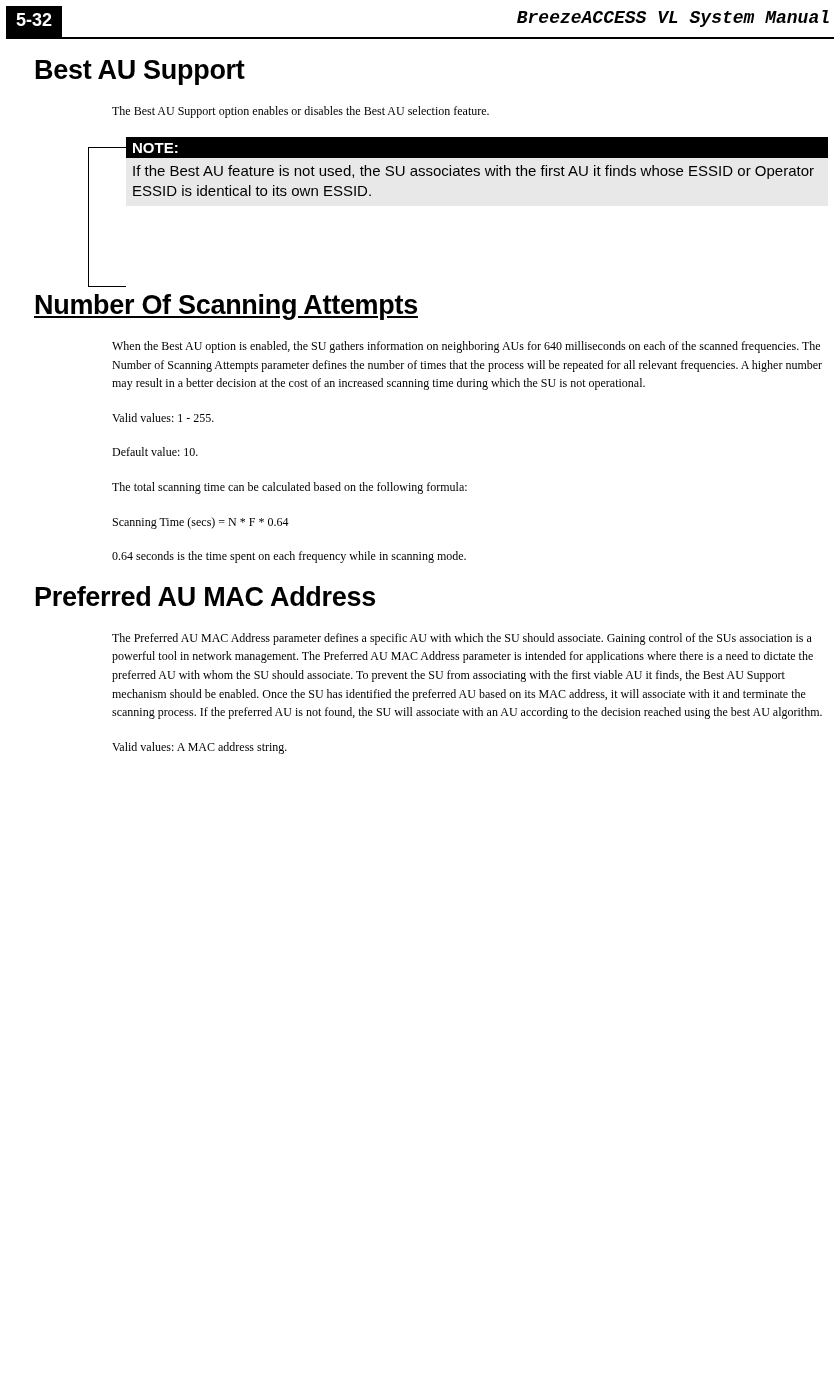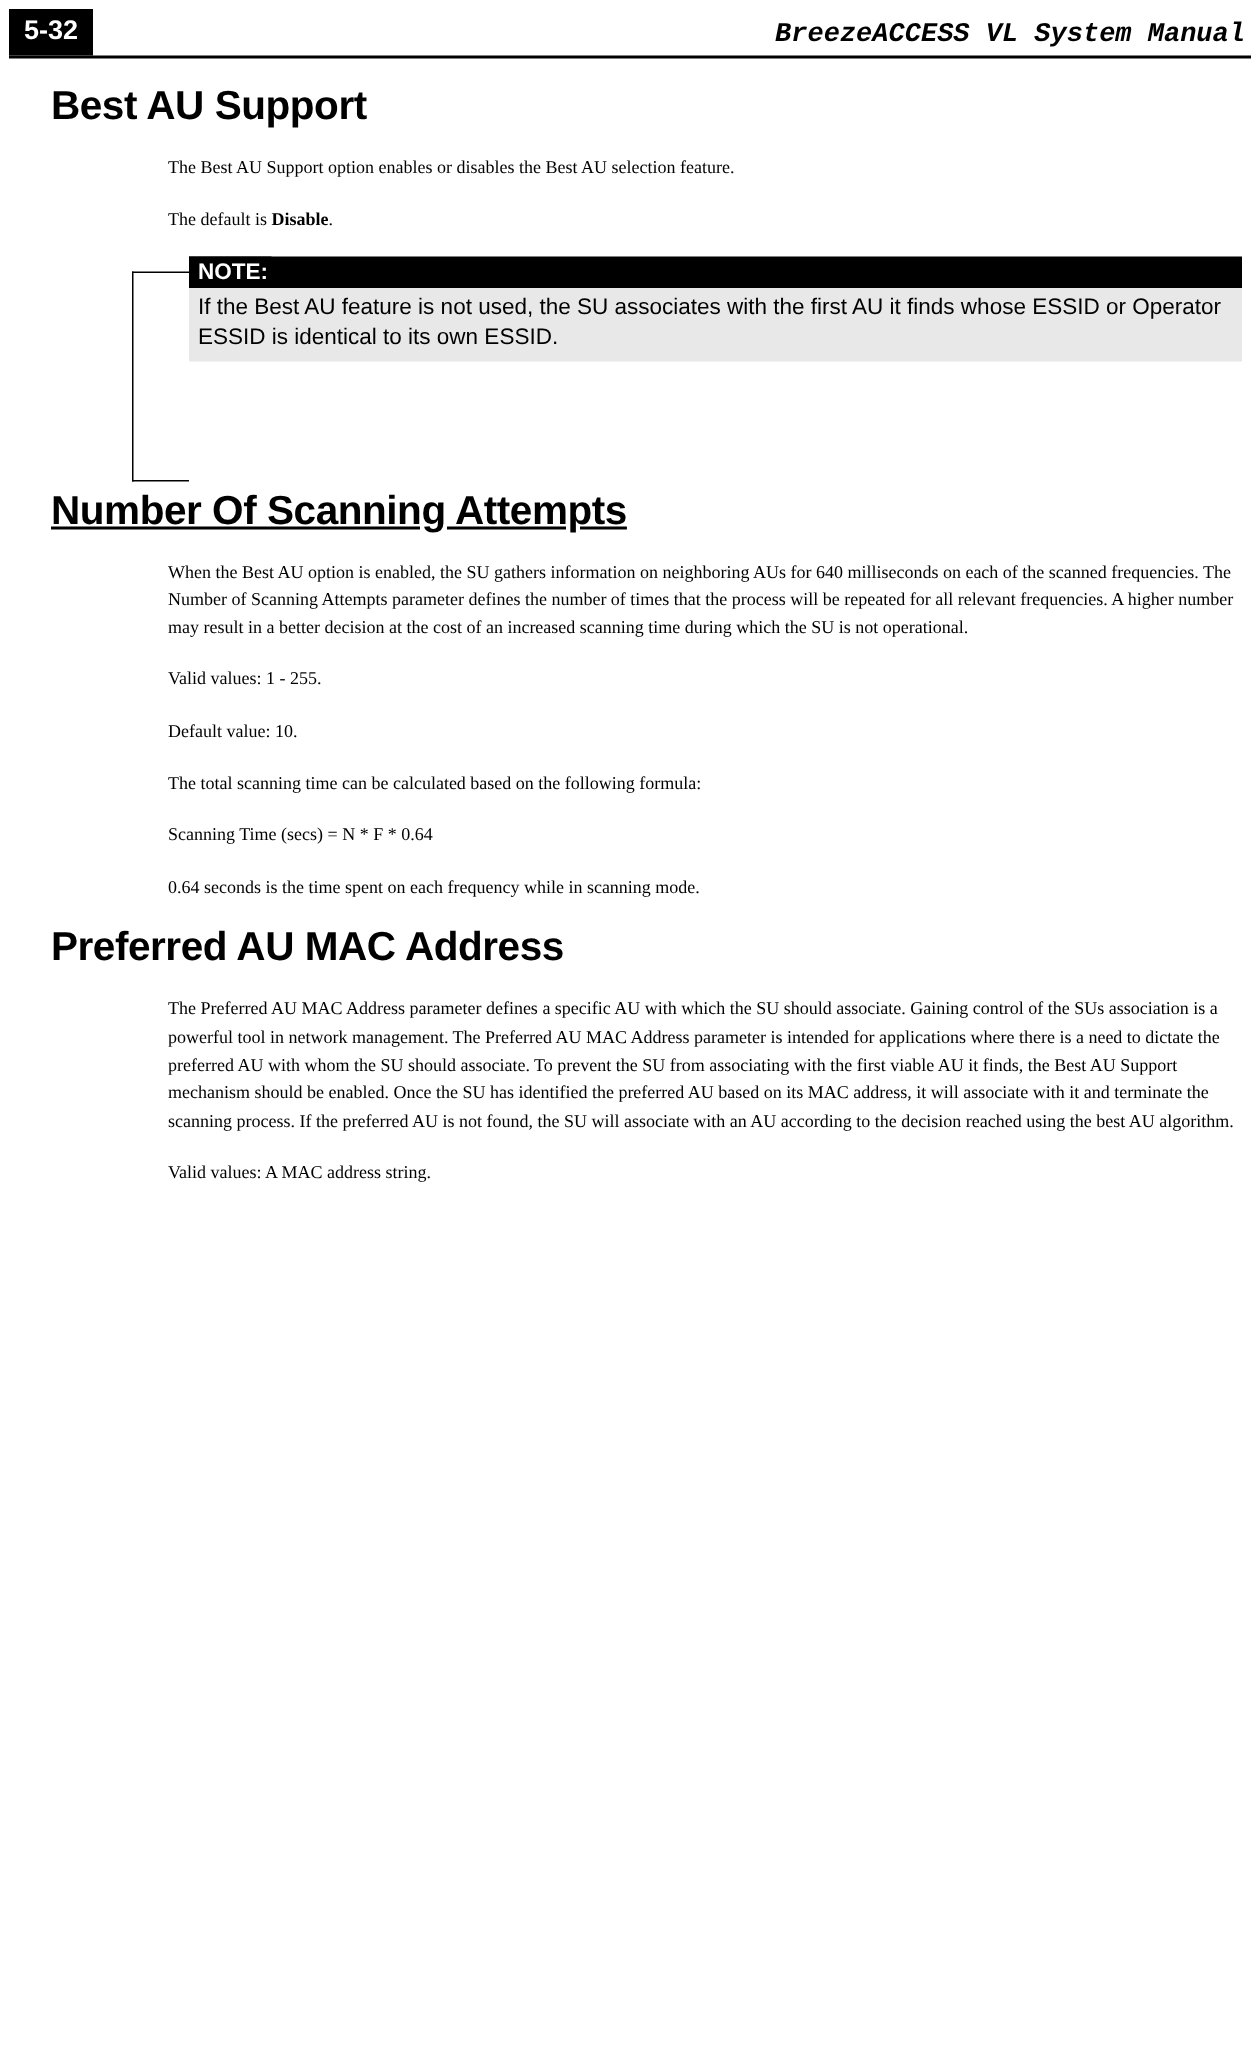--- a/index.html
+++ b/index.html
@@ -1,17 +1,17 @@
 <!DOCTYPE html>
 <html><head>
   <meta charset="utf-8">
   <style>
     * { box-sizing: border-box; margin: 0; padding: 0; }
     body { width: 840px; height: 1377px; background: #fff; font-family: Georgia, "Times New Roman", serif; color: #000; position: relative; }
-    .header { display: flex; align-items: center; border-bottom: 2px solid #000; margin: 0 6px 16px 6px; padding-top: 6px; }
+    .header { display: flex; align-items: flex-start; border-bottom: 2px solid #000; margin: 0 6px 16px 6px; padding-top: 6px; }
     .page-num { background: #000; color: #fff; font-family: Arial, Helvetica, sans-serif; font-weight: bold; font-size: 18px; padding: 4px 10px 6px 10px; margin-right: 6px; }
     .header-title { flex: 1; text-align: right; font-style: italic; font-family: "Courier New", monospace; font-weight: bold; font-size: 18px; padding-right: 4px; padding-top: 2px; }
     .content-area { padding: 0 4px 0 36px; }
     .section-heading { font-family: Arial, Helvetica, sans-serif; font-weight: 900; font-size: 27px; margin: 10px 0 16px -2px; letter-spacing: -0.3px; }
     .body-para { font-size: 12px; line-height: 1.55; margin: 0 8px 16px 76px; }
     .note-wrap { margin: 0 8px 0 52px; position: relative; }
     .note-bracket { position: absolute; left: 0; top: 10px; width: 38px; height: 140px; border-left: 1.5px solid #000; border-top: 1.5px solid #000; border-bottom: 1.5px solid #000; }
     .note-box { margin-left: 38px; }
     .note-label { background: #000; color: #fff; font-family: Arial, Helvetica, sans-serif; font-weight: bold; font-size: 15px; padding: 2px 6px; display: inline-block; width: 55px; }
     .note-label-row { background: #000; }
@@ -23,23 +23,20 @@
 
 <div class="header">
   <div class="page-num">5-32</div>
   <div class="header-title">BreezeACCESS VL System Manual</div>
 </div>
 
 <div class="content-area">
 
   <h2 class="section-heading">Best AU Support</h2>
   <p class="body-para">The Best AU Support option enables or disables the Best AU selection feature.</p>
-  <p class="body-para">
-    <span>The default is </span><span class="bold">Disable</span><span>.</span>
-  </p>
 
   <div class="note-wrap">
     <div class="note-bracket"></div>
     <div class="note-box">
       <div class="note-label-row">
         <span class="note-label">NOTE:</span>
       </div>
       <div class="note-body">If the Best AU feature is not used, the SU associates with the first AU it finds whose ESSID or Operator ESSID is identical to its own ESSID.</div>
     </div>
   </div>

